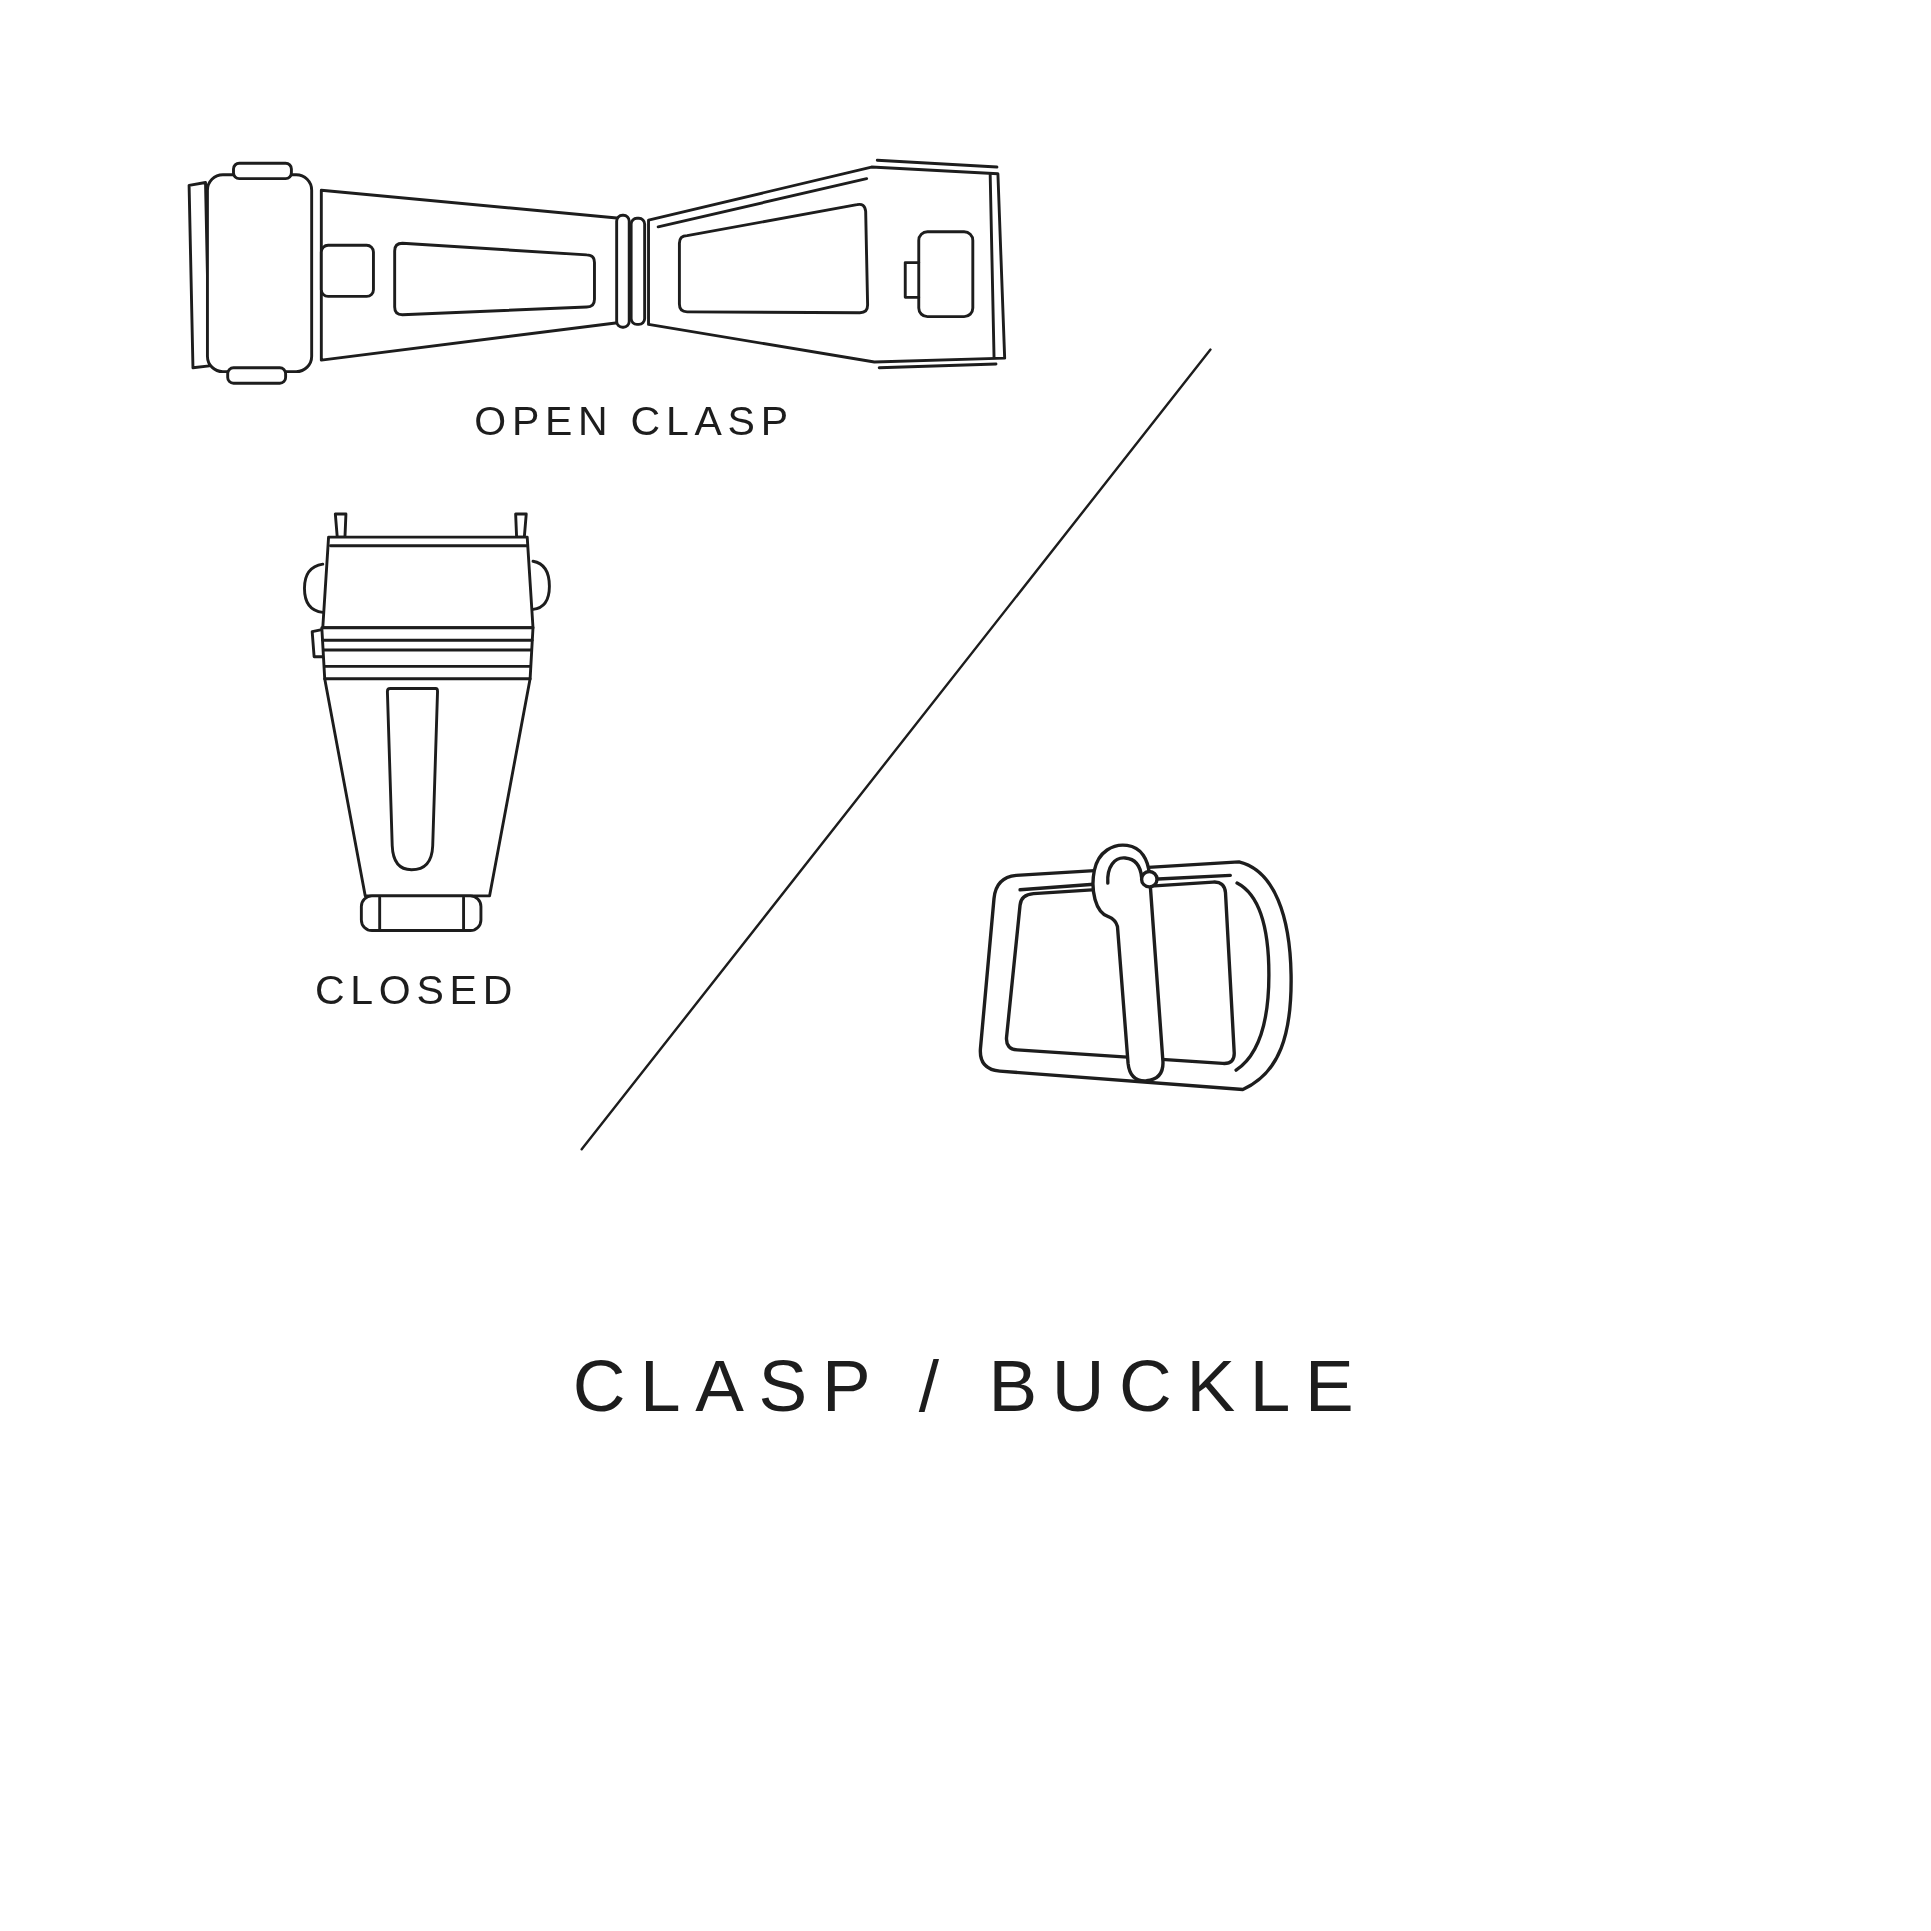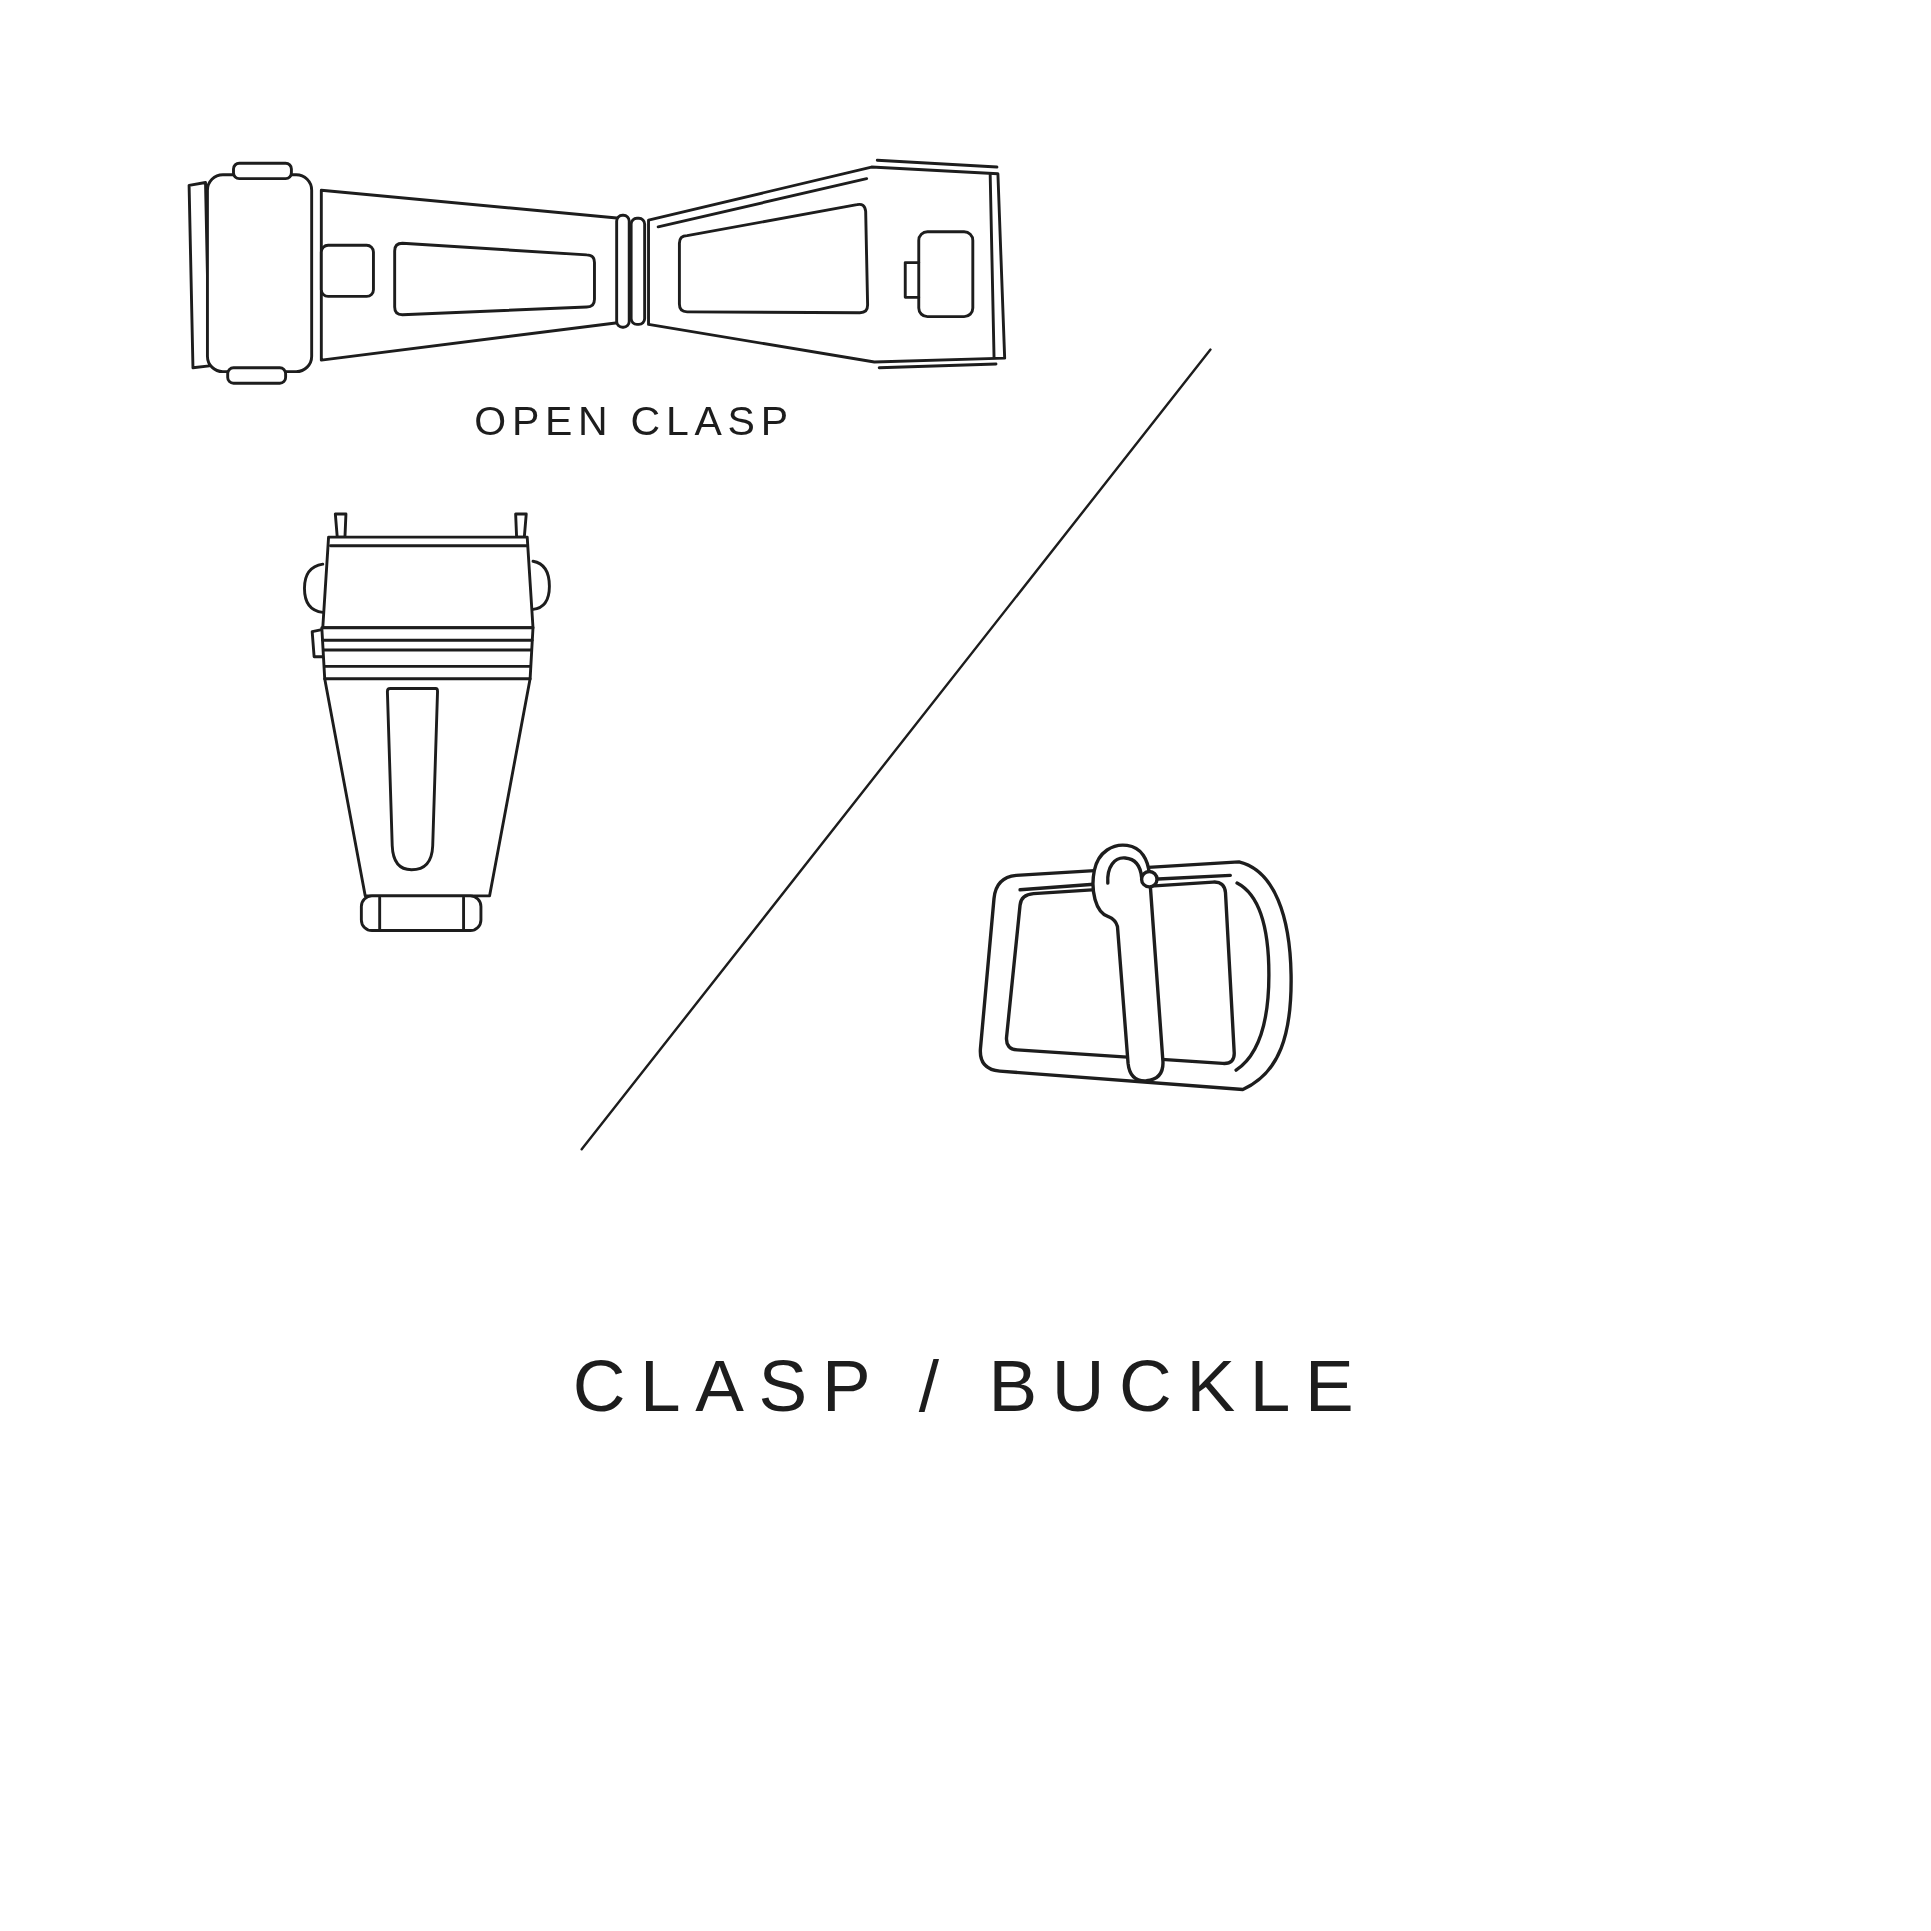--- a/index.html
+++ b/index.html
@@ -74,20 +74,21 @@
     <path d="M36 170 L249 170"></path>
 
     <path class="f" d="M36 183 L249 183 L207 408 L78 408 Z"></path>
     <path class="f" d="M104 193 L151 193 Q153 193 153 196 L148 356 Q147 381 126 381 Q107 381 106 356 L101 196 Q101 193 104 193 Z"></path>
 
     <rect class="f" x="74" y="408" width="124" height="36" rx="11"></rect>
     <path d="M93 410 L93 442"></path>
     <path d="M180 410 L180 442"></path>
   </svg>
 
+  <div class="label" style="left:127px; top:967px; width:579px;">CLOSED</div>
 
   <svg class="art" style="left:570px; top:338px;" width="657" height="821" viewBox="0 0 680 850">
     <line class="thin" x1="663" y1="12" x2="12" y2="840"></line>
   </svg>
 
   <svg class="art buckle" style="left:956px; top:830px;" width="348" height="299" viewBox="0 0 360 310">
 
     <path class="f" d="M62 47 L293 33 C330 42 346 90 347 150 C348 212 335 252 297 269 L45 250 Q23 248 25 226 L39 71 Q41 49 62 47 Z"></path>
     <path d="M291 55 C316 68 324 105 324 150 C324 198 314 233 290 249"></path>
 

